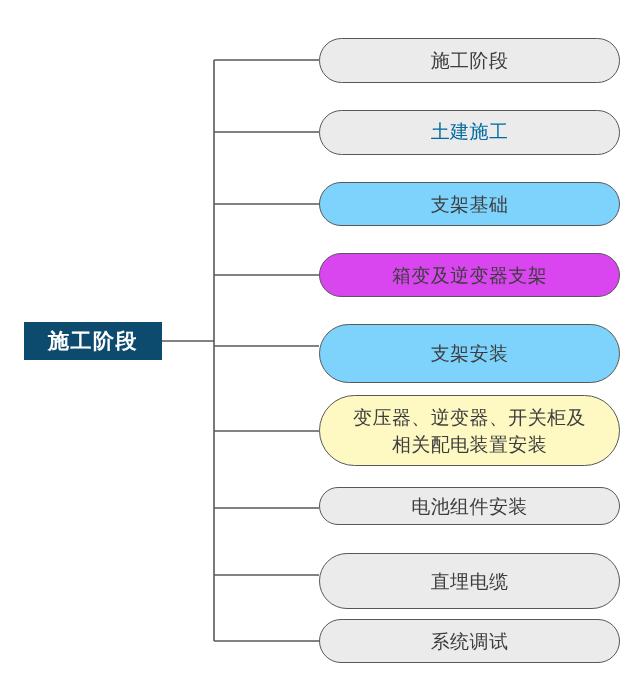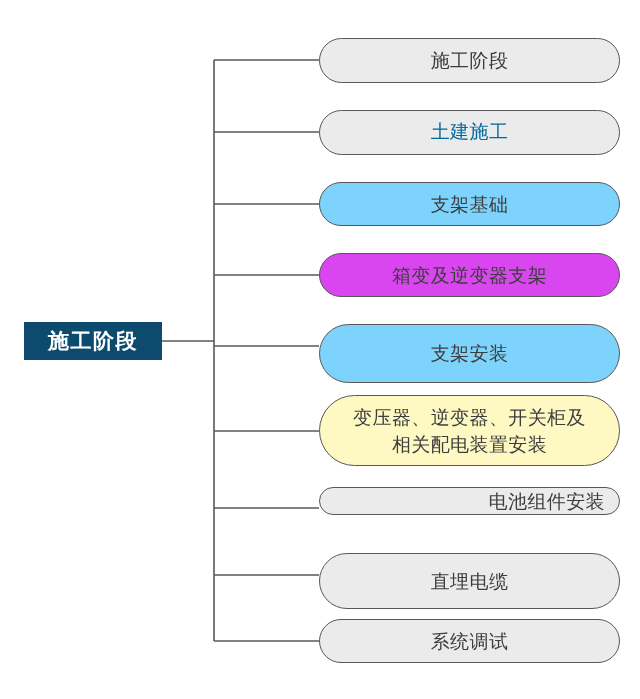--- a/index.html
+++ b/index.html
@@ -113,21 +113,21 @@
       <div class="leaf-node" style="top: 253px; height: 44px; left: 319px; width: 301px; background: #d946ef; border-color: rgb(88, 88, 88);">
         <span class="leaf-node-label" style="color: rgb(61, 61, 61);">箱变及逆变器支架</span>
       </div>
       <div class="leaf-node" style="top: 324px; height: 59px; left: 319px; width: 301px; background: #7dd3fc; border-color: rgb(88, 88, 88);">
         <span class="leaf-node-label" style="color: rgb(61, 61, 61);">支架安装</span>
       </div>
       <div class="leaf-node" style="top: 395px; height: 71px; left: 319px; width: 301px; background: #fef9c3; border-color: rgb(88, 88, 88);">
         <span class="leaf-node-label" style="color: rgb(61, 61, 61);">变压器、逆变器、开关柜及
 相关配电装置安装</span>
       </div>
-      <div class="leaf-node" style="top: 487px; height: 28px; left: 319px; width: 301px; background: rgb(235, 235, 235); border-color: rgb(88, 88, 88); justify-content: flex-end;">
+      <div class="leaf-node" style="top: 487px; height: 38px; left: 319px; width: 301px; background: rgb(235, 235, 235); border-color: rgb(88, 88, 88);">
         <span class="leaf-node-label" style="color: rgb(61, 61, 61);">电池组件安装</span>
       </div>
       <div class="leaf-node" style="top: 553px; height: 56px; left: 319px; width: 301px; background: rgb(235, 235, 235); border-color: rgb(88, 88, 88);">
         <span class="leaf-node-label" style="color: rgb(61, 61, 61);">直埋电缆</span>
       </div>
       <div class="leaf-node" style="top: 619px; height: 44px; left: 319px; width: 301px; background: rgb(235, 235, 235); border-color: rgb(88, 88, 88); justify-content: center;">
         <span class="leaf-node-label" style="color: rgb(61, 61, 61);">系统调试</span>
       </div>
     </div>
 

